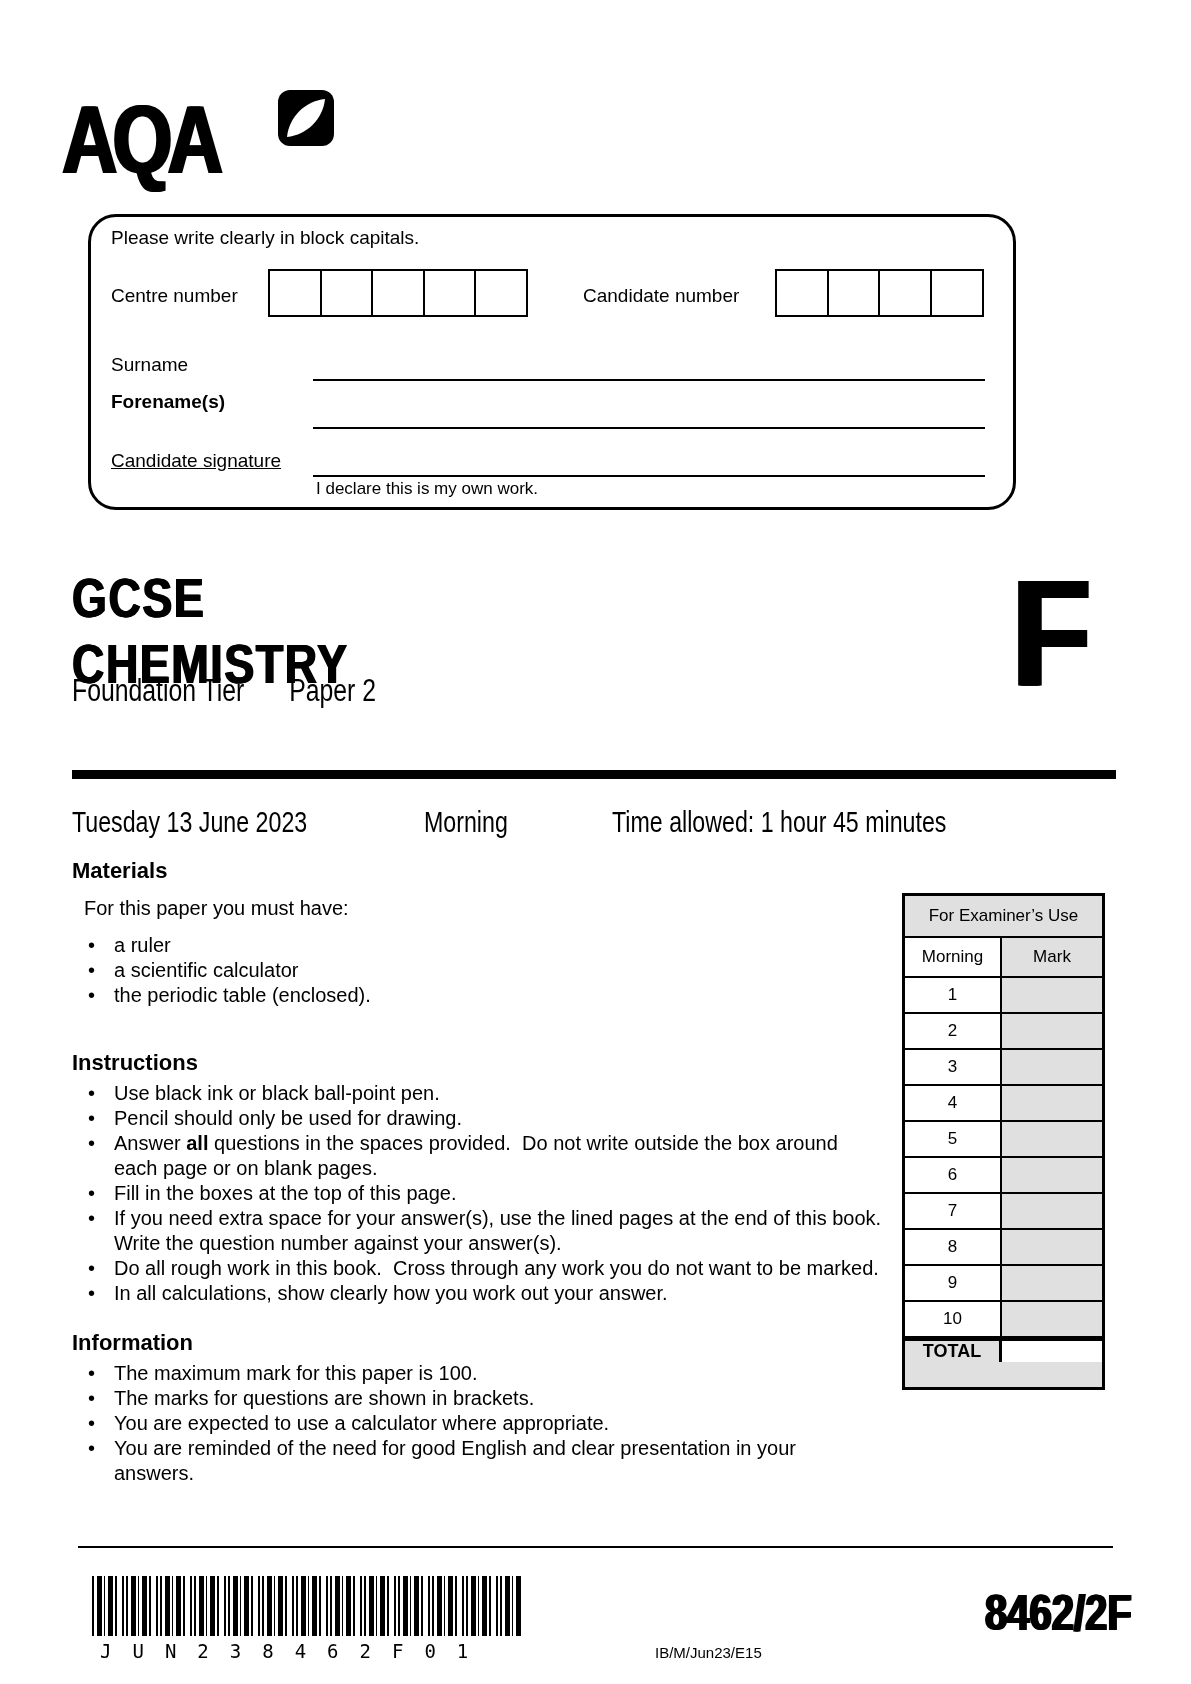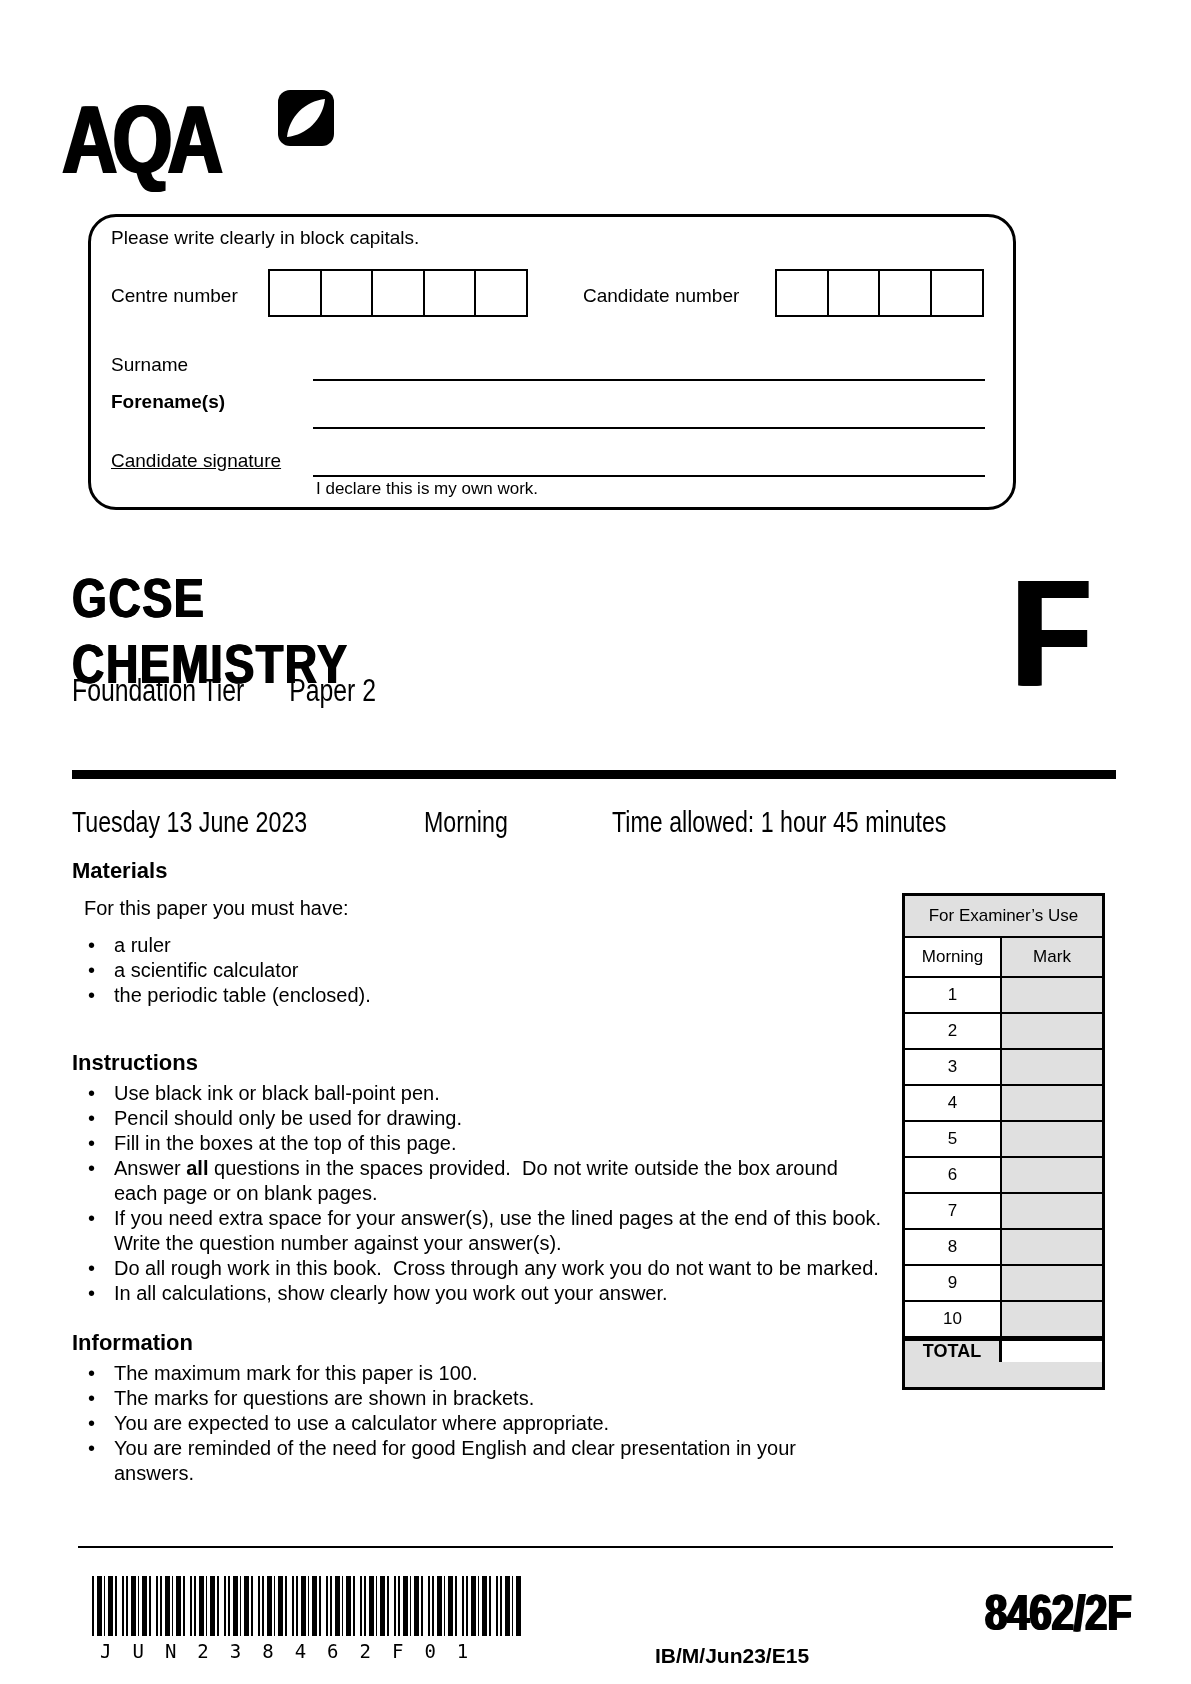--- a/index.html
+++ b/index.html
@@ -91,21 +91,21 @@
     background:repeating-linear-gradient(90deg,
       #000 0 2px, #fff 2px 5px, #000 5px 10px, #fff 10px 12px,
       #000 12px 13px, #fff 13px 16px, #000 16px 21px, #fff 21px 23px,
       #000 23px 25px, #fff 25px 30px, #000 30px 32px, #fff 32px 34px);
   }
   .barcode-text {
     position:absolute; left:100px; top:1640px;
     font-family:"DejaVu Sans Mono", monospace;
     font-size:19px; letter-spacing:21px; white-space:nowrap;
   }
-  .footer-ref { position:absolute; left:655px; top:1644px; font-size:21px; font-weight:bold; }
+  .footer-ref { position:absolute; left:655px; top:1644px; font-size:15px; font-weight:normal; }
   .paper-code {
     position:absolute; left:985px; top:1588px;
     font-size:50px; font-weight:bold; line-height:1;
     transform:scaleX(0.80); transform-origin:0 0;
     text-shadow:1.5px 0 currentColor, -1.5px 0 currentColor;
   }
 </style>
 </head>
 <body>
 
@@ -183,22 +183,22 @@
       <li><span class="pre">a scientific calculator</span></li>
       <li><span class="pre">the periodic table (enclosed).</span></li>
     </ul>
   </div>
 
   <div class="section" style="top:1018px; width:810px;margin-top:32px;">
     <h2>Instructions</h2>
     <ul>
       <li><span class="pre">Use black ink or black ball-point pen.</span></li>
       <li><span class="pre">Pencil should only be used for drawing.</span></li>
+      <li><span class="pre">Answer </span><strong class="pre">all</strong><span class="pre"> questions in the spaces provided.  Do not write outside the box around each page or on blank pages.</span></li>
       <li><span class="pre">Fill in the boxes at the top of this page.</span></li>
-      <li><span class="pre">Answer </span><strong class="pre">all</strong><span class="pre"> questions in the spaces provided.  Do not write outside the box around each page or on blank pages.</span></li>
       <li><span class="pre">If you need extra space for your answer(s), use the lined pages at the end of this book.  Write the question number against your answer(s).</span></li>
       <li><span class="pre">Do all rough work in this book.  Cross through any work you do not want to be marked.</span></li>
       <li><span class="pre">In all calculations, show clearly how you work out your answer.</span></li>
     </ul>
   </div>
 
   <div class="section" style="top:1330px; width:760px;">
     <h2>Information</h2>
     <ul>
       <li><span class="pre">The maximum mark for this paper is 100.</span></li>

